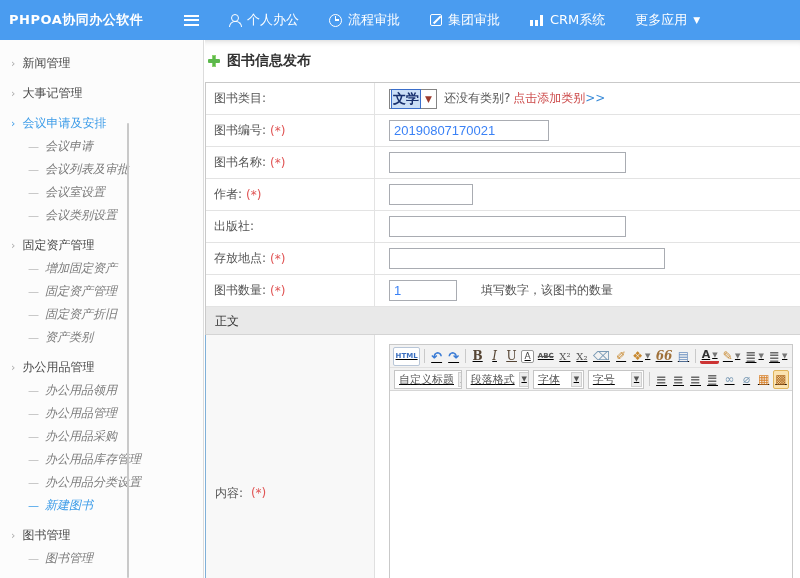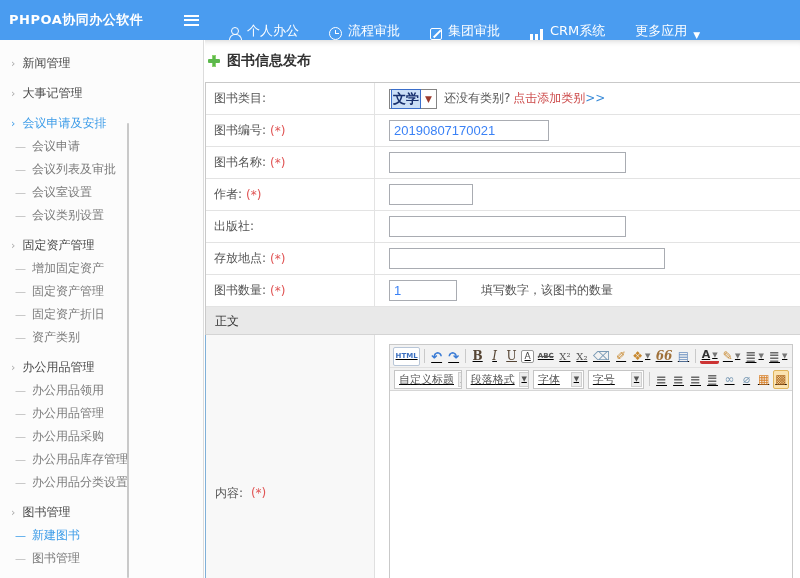--- a/index.html
+++ b/index.html
@@ -5,40 +5,40 @@
   * { box-sizing: border-box; margin: 0; padding: 0; }
   html,body { width:800px; height:578px; overflow:hidden; }
   body { font-family:"DejaVu Sans","Liberation Sans",sans-serif; background:#fff; position:relative; }
 
   
   .topbar { height:40px; background:#4a9cf0; display:flex; align-items:center; color:#fff; position:relative; z-index:5; }
   .logo { width:178px; padding-left:9px; font-size:13px; font-weight:bold; letter-spacing:0.5px; }
   .hamburger { width:15px; height:11px; border-top:2px solid #fff; border-bottom:2px solid #fff; position:relative; margin:0 14px 0 6px; cursor:pointer; }
   .hamburger::before { content:""; position:absolute; left:0; top:2.5px; width:100%; height:2px; background:#fff; }
   .top-nav { display:flex; align-items:center; }
-  .nav-item { display:flex; align-items:flex-end; padding:0 15px; height:40px; font-size:13px; cursor:pointer; white-space:nowrap; }
+  .nav-item { display:flex; align-items:center; padding:0 15px; height:40px; font-size:13px; cursor:pointer; white-space:nowrap; }
   .nico { display:inline-block; position:relative; margin-right:6px; }
   .person-icon { width:13px; height:13px; }
   .person-icon::before { content:""; position:absolute; top:0; left:3px; width:6px; height:6px; border-radius:50%; border:1.5px solid #fff; }
   .person-icon::after { content:""; position:absolute; bottom:0; left:1px; width:11px; height:5px; border:1.5px solid #fff; border-bottom:none; border-radius:6px 6px 0 0; }
   .history-icon { width:13px; height:13px; border:1.5px solid #fff; border-radius:50%; }
   .history-icon::before { content:""; position:absolute; left:4.5px; top:1.5px; width:1.5px; height:4px; background:#fff; }
   .history-icon::after { content:""; position:absolute; left:4.5px; top:4.5px; width:4px; height:1.5px; background:#fff; }
   .edit-icon { width:12px; height:12px; border:1.5px solid #fff; border-radius:2px; }
   .edit-icon::after { content:""; position:absolute; left:0.5px; top:3.5px; width:10px; height:1.5px; background:#fff; transform:rotate(-45deg); }
   .chart-icon { width:14px; height:12px; }
   .chart-icon::before { content:""; position:absolute; left:0; bottom:0; width:3px; height:6px; background:#fff; box-shadow:5px 0 0 #fff; }
   .chart-icon::after { content:""; position:absolute; left:10px; bottom:0; width:3px; height:11px; background:#fff; }
   .ncaret { font-size:9px; margin-left:6px; }
 
   
   .sidebar { position:absolute; left:0; top:40px; width:204px; bottom:0; background:#fcfcfc; border-right:1px solid #dcdcdc; padding-top:5px; overflow:hidden; }
   .menu-item { font-size:12px; cursor:pointer; white-space:nowrap; }
   .menu-item.parent { height:24px; line-height:24px; margin-top:6px; padding-left:11px; color:#4a4a4a; }
-  .menu-item.child { height:23px; line-height:23px; padding-left:15px; color:#7b7b7b; }
+  .menu-item.child { height:23px; line-height:23px; padding-left:28px; color:#7b7b7b;font-style:italic; }
   .menu-item .prefix { color:#a9a9a9; margin-right:7px; font-size:11px; }
   .menu-item.child .prefix { color:#b9b9b9; margin-right:6px; }
   .menu-item.active { color:#3d9ce8; }
   .menu-item.active .prefix { color:#3d9ce8; }
   .side-scrollbar { position:absolute; left:127px; top:83px; bottom:0; width:2px; background:#c9c9c9; border-radius:2px; cursor:pointer; }
 
   
   .main { position:absolute; left:205px; top:40px; right:0; bottom:0; background:#fff; box-shadow:inset 0 7px 7px -7px rgba(0,0,0,0.22); }
   .page-head { height:42px; display:flex; align-items:center; padding-left:3px; }
   .plus-icon { width:12px; height:12px; position:relative; }
@@ -137,22 +137,22 @@
       <div class="menu-item child"><span class="prefix">—</span><span>增加固定资产</span></div>
       <div class="menu-item child"><span class="prefix">—</span><span>固定资产管理</span></div>
       <div class="menu-item child"><span class="prefix">—</span><span>固定资产折旧</span></div>
       <div class="menu-item child"><span class="prefix">—</span><span>资产类别</span></div>
       <div class="menu-item parent"><span class="prefix">›</span><span>办公用品管理</span></div>
       <div class="menu-item child"><span class="prefix">—</span><span>办公用品领用</span></div>
       <div class="menu-item child"><span class="prefix">—</span><span>办公用品管理</span></div>
       <div class="menu-item child"><span class="prefix">—</span><span>办公用品采购</span></div>
       <div class="menu-item child"><span class="prefix">—</span><span>办公用品库存管理</span></div>
       <div class="menu-item child"><span class="prefix">—</span><span>办公用品分类设置</span></div>
+      <div class="menu-item child active"><span class="prefix">—</span><span>新建图书</span></div>
       <div class="menu-item parent"><span class="prefix">›</span><span>图书管理</span></div>
-      <div class="menu-item child active"><span class="prefix">—</span><span>新建图书</span></div>
       <div class="menu-item child"><span class="prefix">—</span><span>图书管理</span></div>
     </div>
   <div class="side-scrollbar"></div>
 </div>
 
 <div class="main">
 
   <div class="page-head">
     <span class="plus-icon"></span>
     <span class="page-title">图书信息发布</span>

